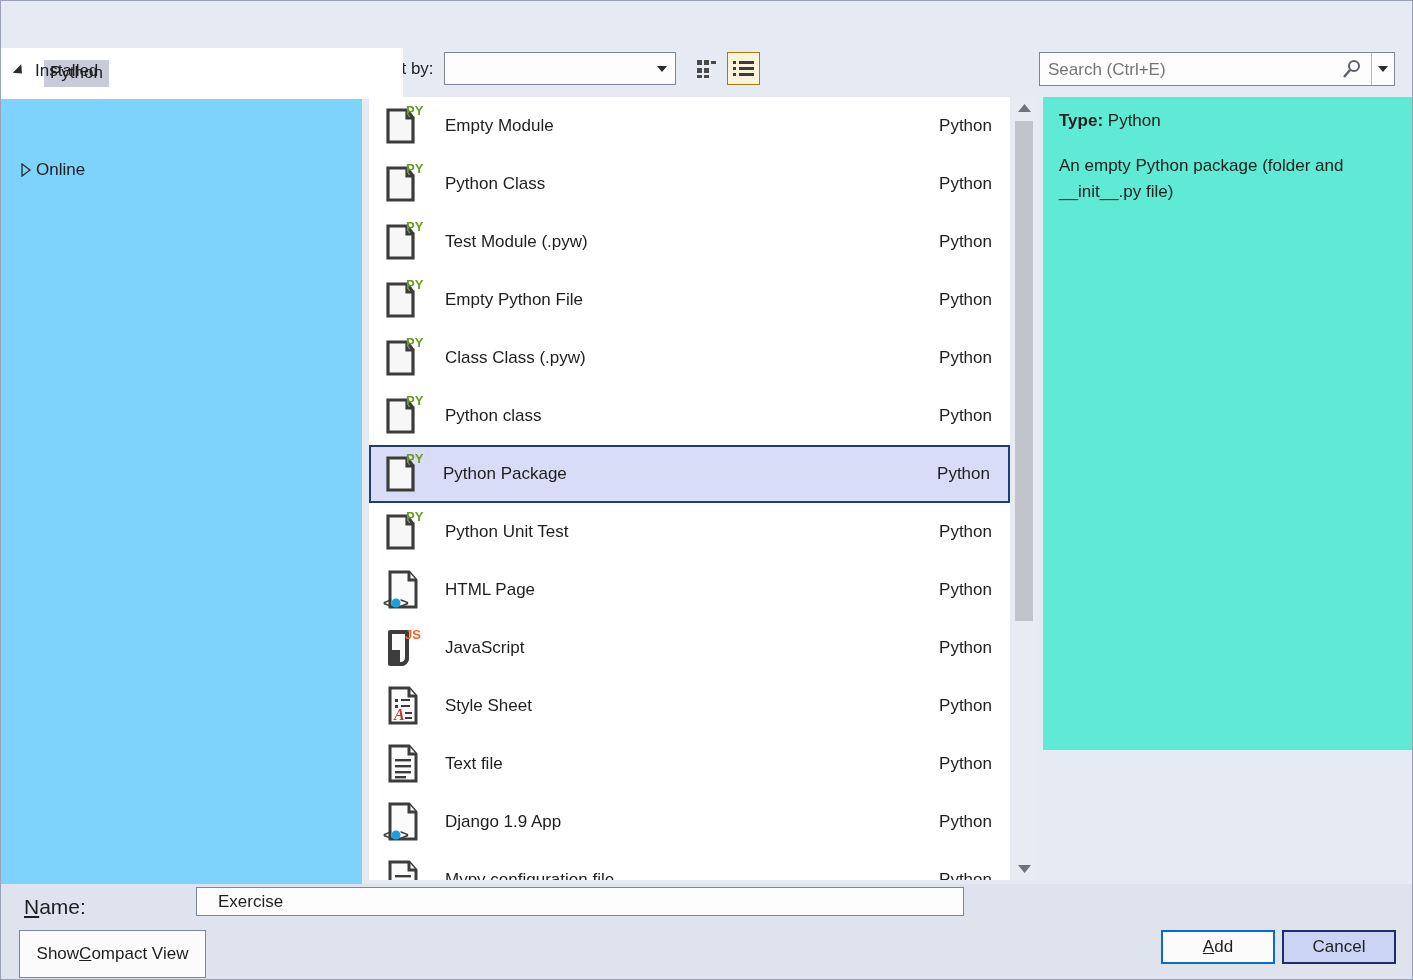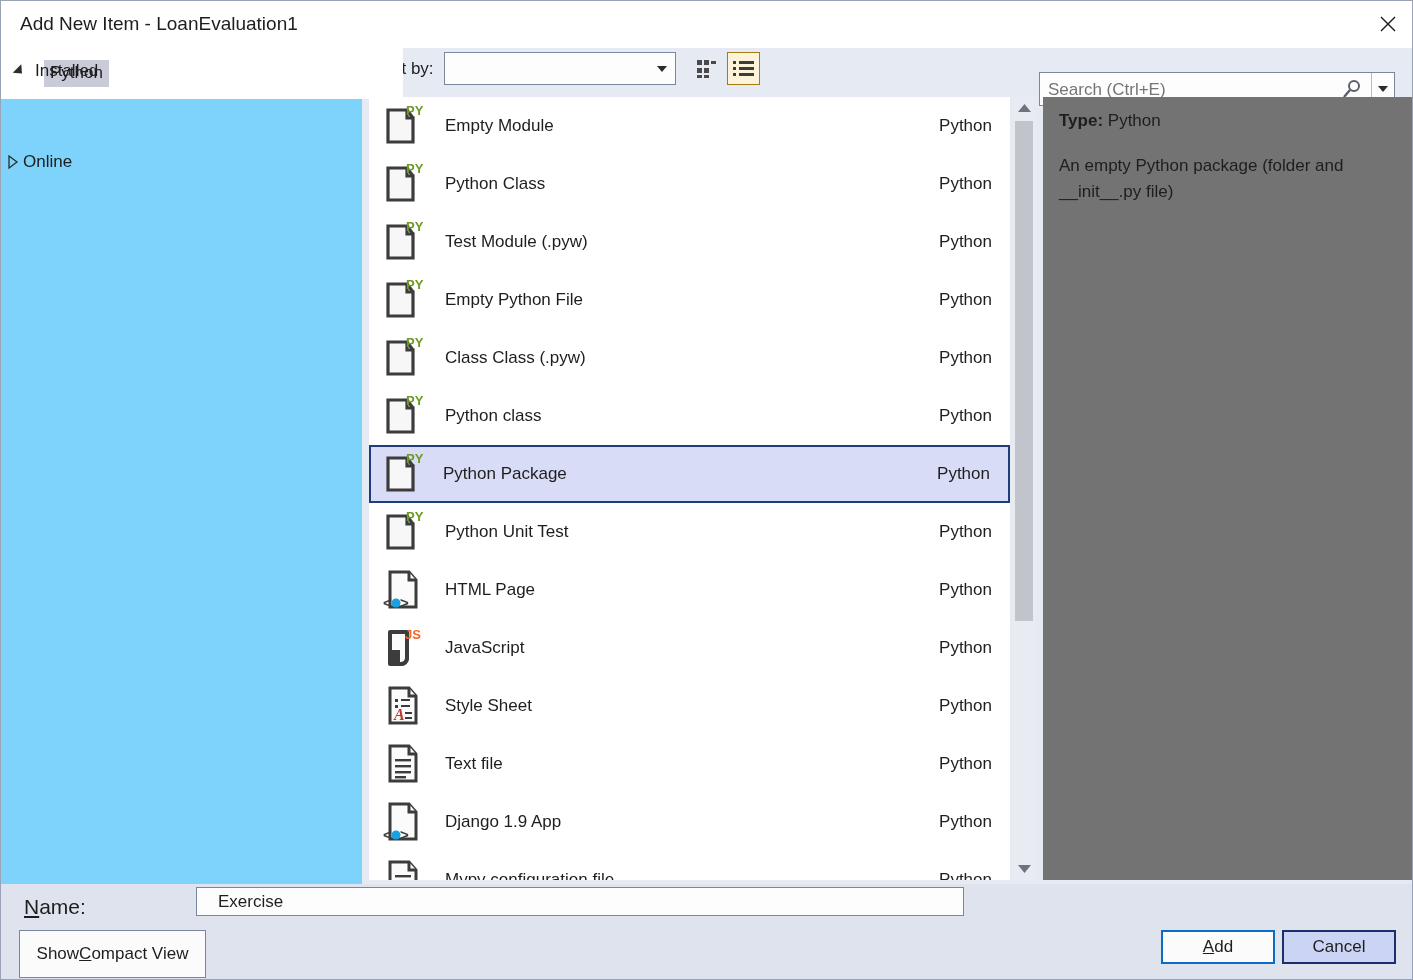--- a/index.html
+++ b/index.html
@@ -97,21 +97,20 @@
   #view-grid-btn { left: 690px; border: 1px solid transparent; background: transparent; }
   #view-list-btn { left: 726px; border: 1px solid #a07c12; background: #fdf3d8; }
 
   #search-box {
     position: absolute;
     left: 1038px; top: 4px;
     width: 356px; height: 34px;
     box-sizing: border-box;
     background: #fdfdfd;
     border: 1px solid #7a869c;
-    margin-top: 20px;
   }
   #search-input {
     position: absolute;
     left: 8px; top: 7px;
     font-size: 17px;
     color: #9a9a9a;
     border: none;
     outline: none;
     background: transparent;
     width: 280px;
@@ -161,21 +160,21 @@
     display: flex;
     align-items: center;
     padding-left: 43px;
   }
   #node-python-label {
     background: #c9ccd8;
     padding: 3px 6px 4px 6px;
     font-size: 17px;
     color: #1e1e1e;
   }
-  #node-online { left: 0px; top: 96px; width: 361px; }
+  #node-online { left: 0px; top: 104px; width: 361px; padding-left: 13px; }
   .tri-down {
     width: 0; height: 0;
     border-left: 7px solid #2b2b2b;
     border-top: 6px solid transparent;
     border-bottom: 6px solid transparent;
     transform: rotate(45deg);
     margin-right: 12px;
     margin-left: 2px;
   }
   .tri-right {
@@ -265,22 +264,22 @@
     position: absolute;
     left: 2px; top: 24px;
     width: 18px; height: 500px;
     background: #c2c4cc;
   }
 
   
   #details {
     position: absolute;
     left: 1042px; top: 96px;
-    width: 371px; height: 783px;
-    background: #737373;
+    width: 371px; height: 653px;
+    background: #5eead4;
     box-sizing: border-box;
     padding: 14px 16px;
   }
   #details-type-line {
     font-size: 17px;
     color: #1e1e1e;
     margin-bottom: 22px;
   }
   #details-type-label { font-weight: bold; }
   #details-desc {
@@ -358,29 +357,20 @@
     justify-content: center;
     font-family: "Liberation Sans", sans-serif;
   }
   .ul { text-decoration: underline; }
 </style>
 </head>
 <body>
 
 <div id="dialog">
 
-  <div id="titlebar">
-    <div id="title-text">Add New Item - LoanEvaluation1</div>
-    <div id="close-btn">
-      <svg width="20" height="20" viewBox="0 0 20 20">
-        <line x1="3" y1="3" x2="17" y2="17" stroke="#1e1e1e" stroke-width="1.4"></line>
-        <line x1="17" y1="3" x2="3" y2="17" stroke="#1e1e1e" stroke-width="1.4"></line>
-      </svg>
-    </div>
-  </div>
 
   <div id="toolbar">
     <div id="sortby-label">Sort by:</div>
 
     <div id="sort-select">
       <span id="sort-select-value">Default</span>
       <span id="sort-select-arrow"></span>
     </div>
 
     <div id="view-grid-btn" class="viewbtn">

